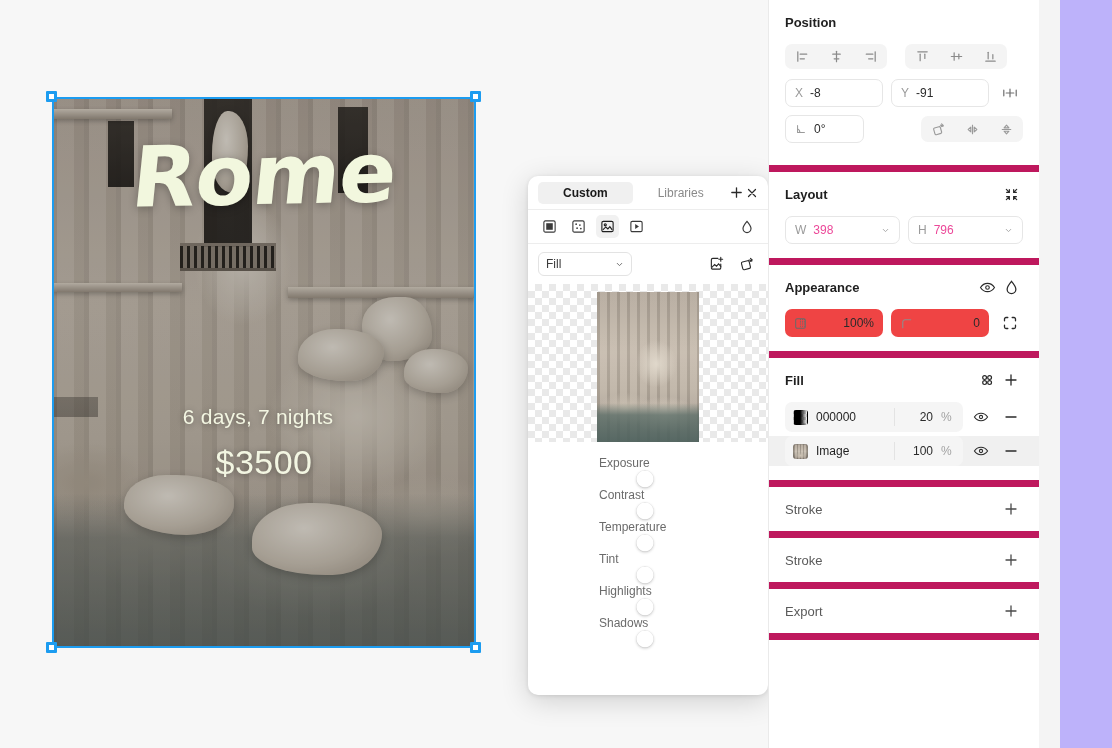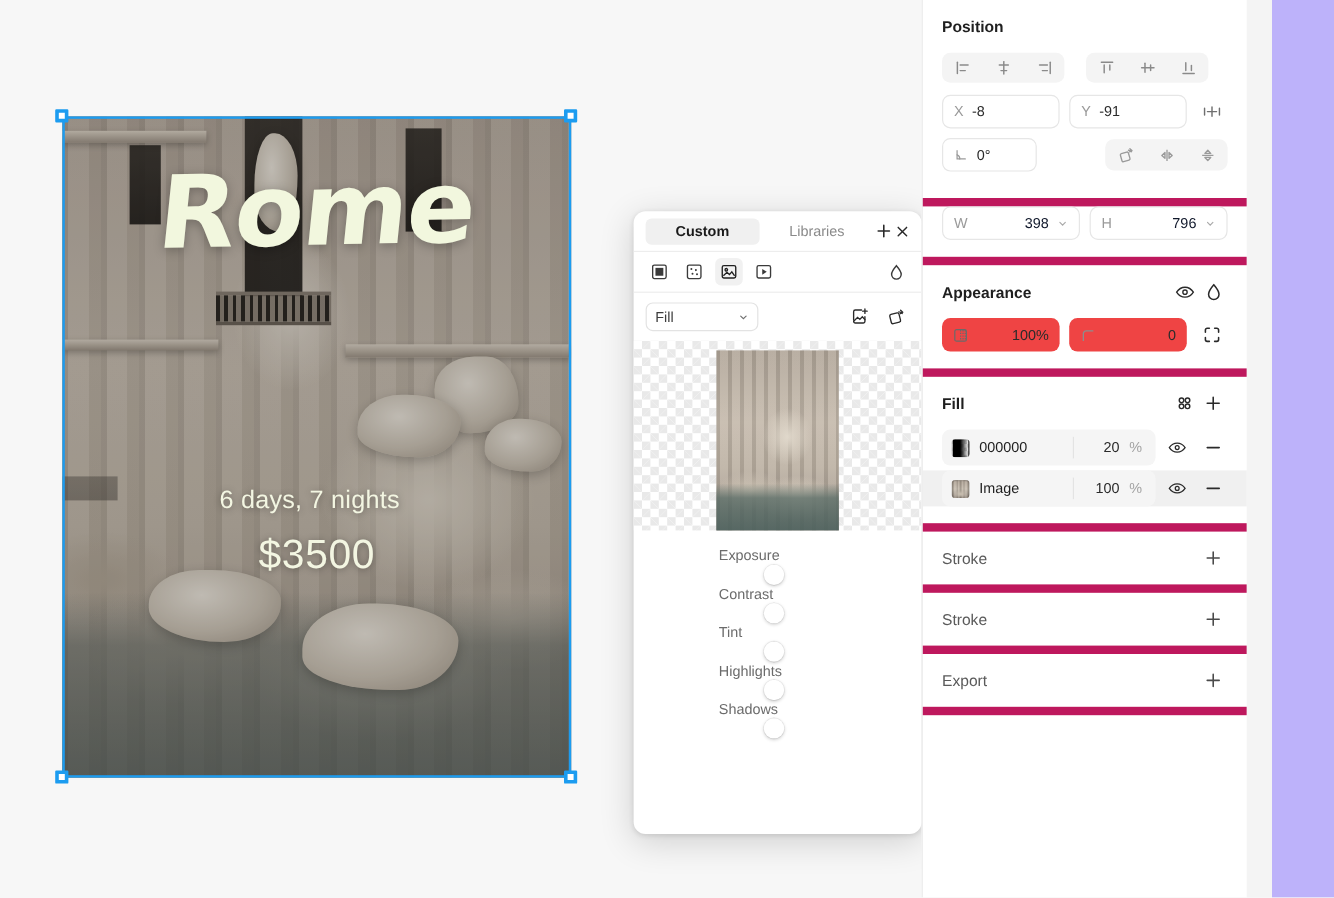--- a/index.html
+++ b/index.html
@@ -293,21 +293,21 @@
     border: 1px solid #e6e6e6;
     border-radius: 7px;
     display: flex; align-items: center;
     padding: 0 9px; gap: 7px;
     background: #fff;
     flex: 1;
   }
   .field.flat { border: none; background: #ef4444; text-align: right; }
   .fkey { font-size: 12px; color: #9a9a9a; display: flex; align-items: center; }
   .fval { font-size: 12px; color: #2b2b2b; flex: 1; }
-  .fval.dim { color: #0f172a; text-align: right; }
+  .fval.dim { color: #ec4899; }
   .field-act {
     width: 26px; height: 26px;
     display: flex; align-items: center; justify-content: center;
     cursor: pointer;
   }
 
   .btn-grp-inline {
     display: flex; background: #f4f4f4; border-radius: 7px; overflow: hidden;
     height: 26px;
   }
@@ -500,20 +500,26 @@
             <div class="sthumb"></div>
           </div>
       </div>
       <div class="srow">
         <div class="slabel">Contrast</div>
         <div class="strack">
             <div class="sthumb"></div>
           </div>
       </div>
       <div class="srow">
+        <div class="slabel">Temperature</div>
+        <div class="strack">
+            <div class="sthumb"></div>
+          </div>
+      </div>
+      <div class="srow">
         <div class="slabel">Tint</div>
         <div class="strack">
             <div class="sthumb"></div>
           </div>
       </div>
       <div class="srow">
         <div class="slabel">Highlights</div>
         <div class="strack">
             <div class="sthumb"></div>
           </div>
@@ -634,20 +640,32 @@
                 <path d="M5.4 9.8h5.2L8 12.6z"></path>
               </svg>
             </div>
           </div>
         </div>
 
       </div>
     </div>
 
     <div class="sect">
+      <div class="sect-head">
+        <div class="sect-title">Layout</div>
+        <div class="sh-sp"></div>
+        <div class="sect-act">
+          <svg width="15" height="15" viewBox="0 0 16 16" fill="none" stroke="#2a2a2a" stroke-width="1.3" stroke-linecap="round">
+            <path d="M2.5 2.5l3.2 3.2M5.7 2.8v2.9H2.8"></path>
+            <path d="M13.5 2.5l-3.2 3.2M10.3 2.8v2.9h2.9"></path>
+            <path d="M2.5 13.5l3.2-3.2M5.7 13.2v-2.9H2.8"></path>
+            <path d="M13.5 13.5l-3.2-3.2M10.3 13.2v-2.9h2.9"></path>
+          </svg>
+        </div>
+      </div>
       <div class="sect-body">
         <div class="field-row" style="margin-bottom:0;">
           <div class="field">
             <span class="fkey">W</span>
             <span class="fval dim">398</span>
             <svg width="9" height="9" viewBox="0 0 12 12" fill="none" stroke="#aaa" stroke-width="1.3" stroke-linecap="round">
               <path d="M3 4.5L6 7.5 9 4.5"></path>
             </svg>
           </div>
           <div class="field">

